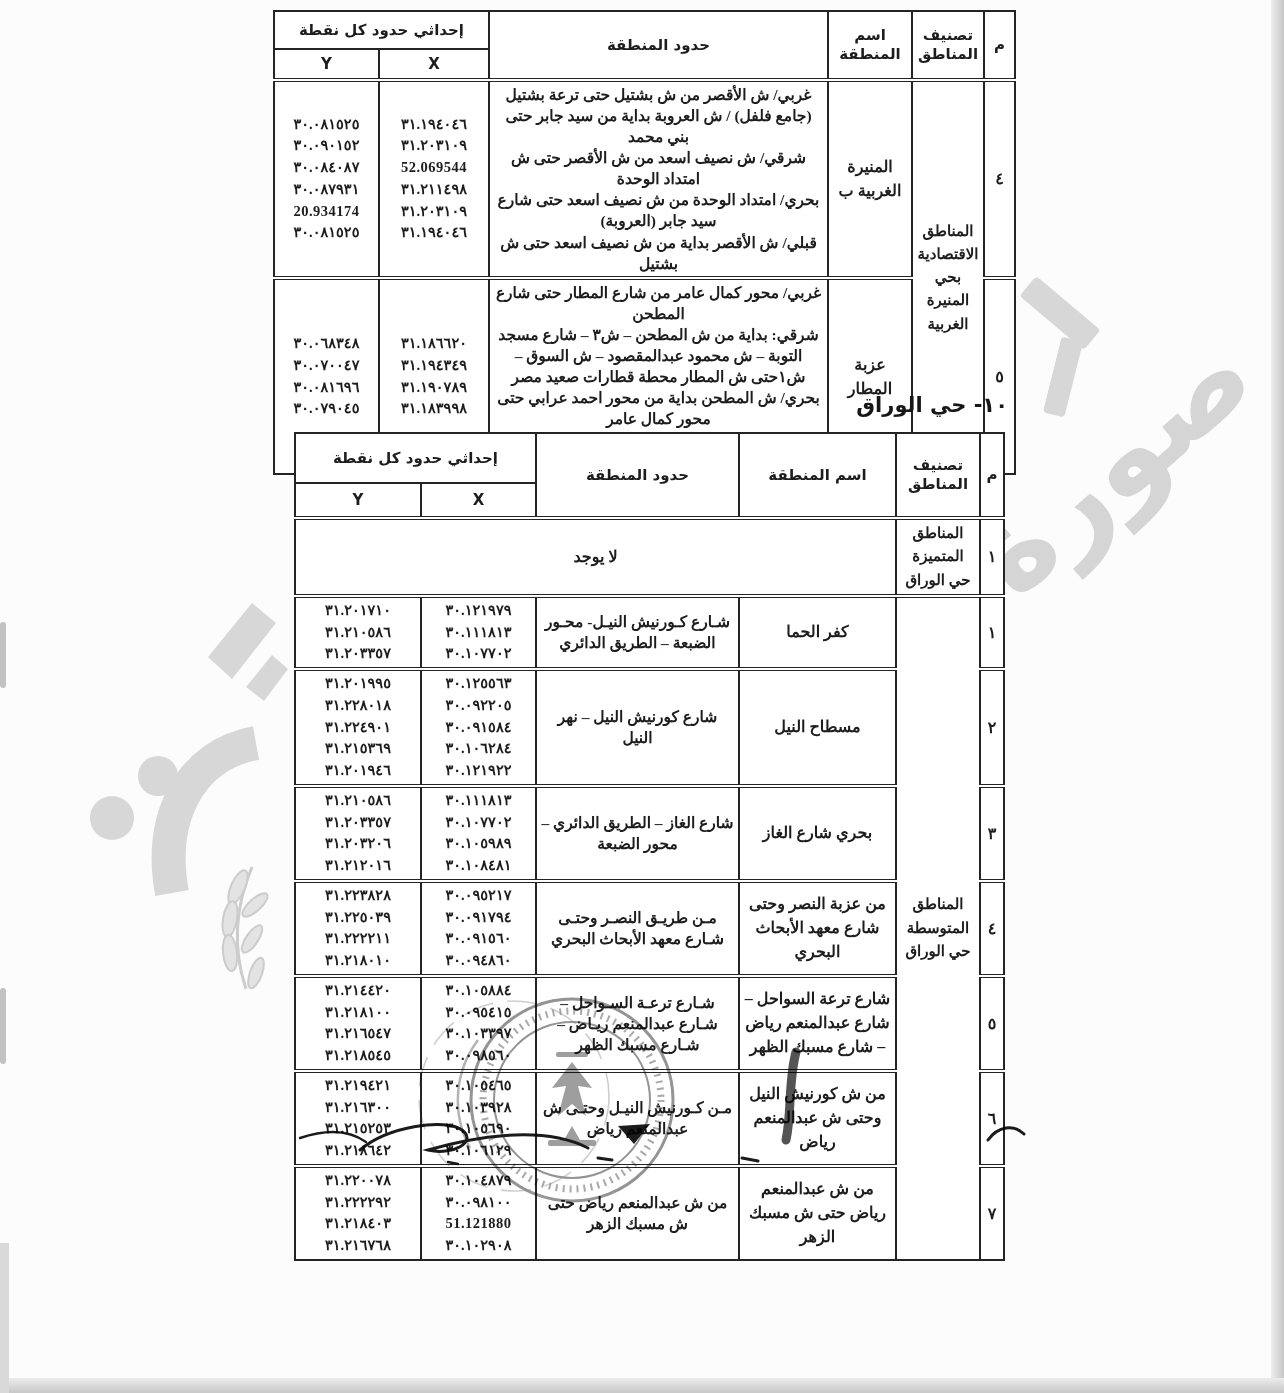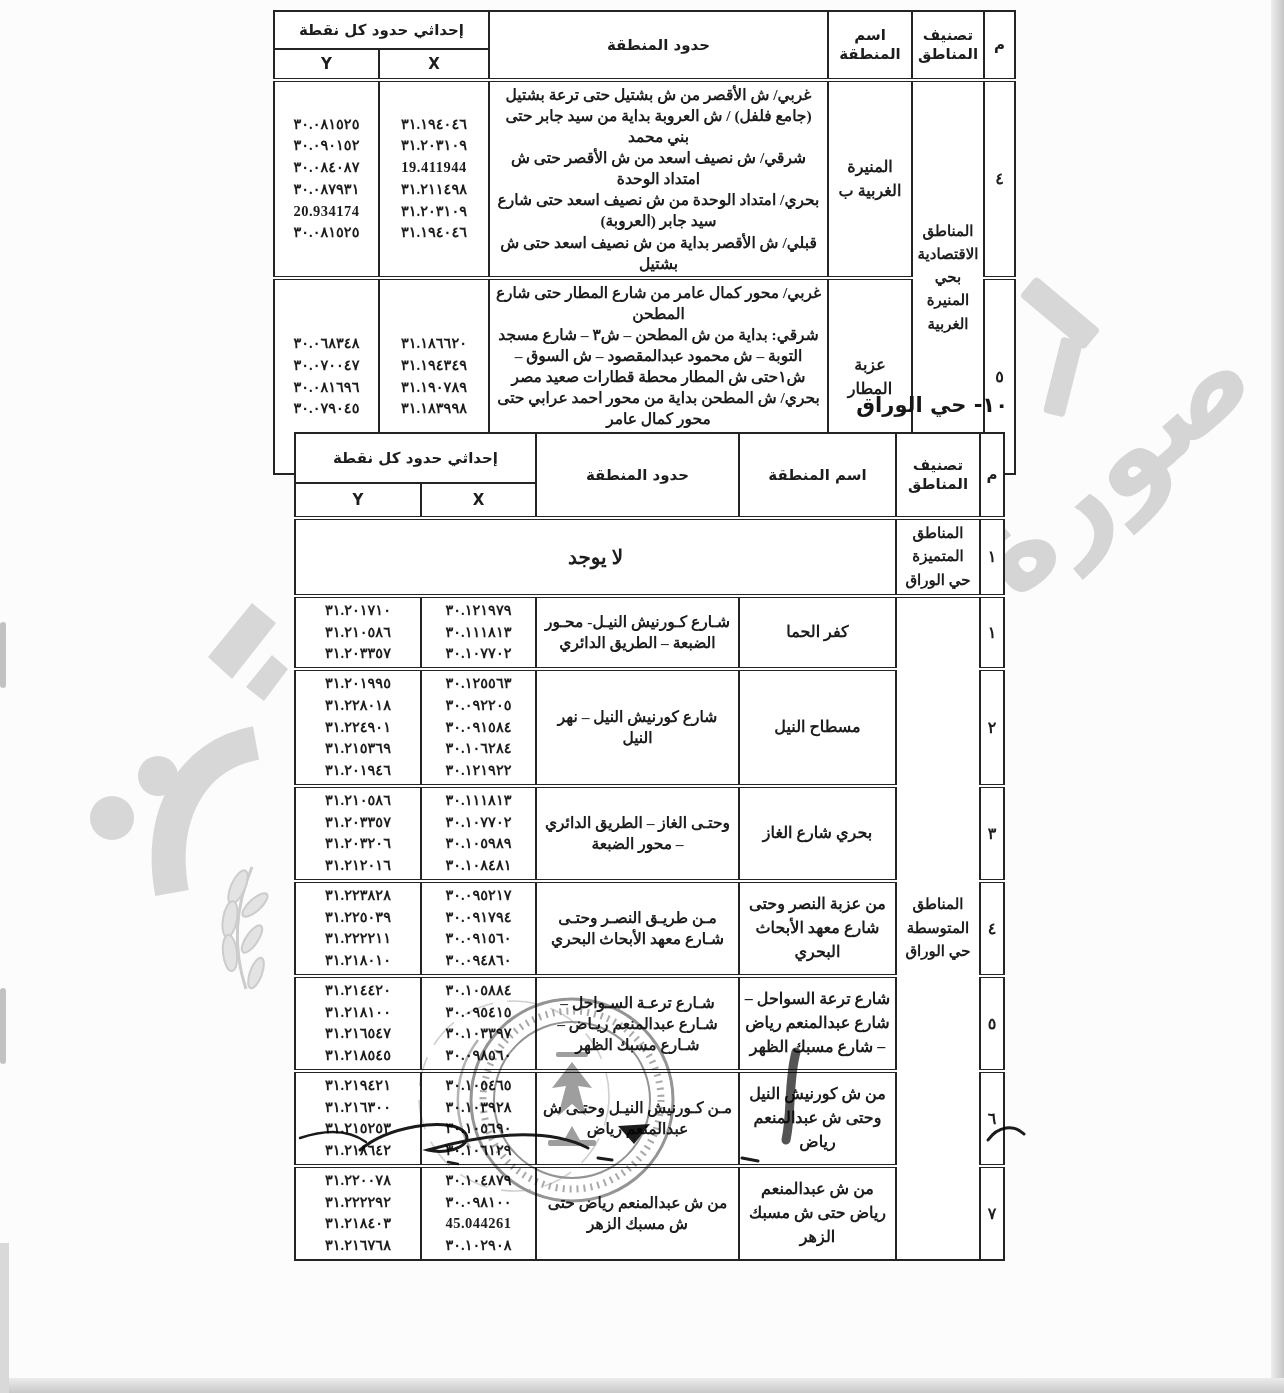--- a/index.html
+++ b/index.html
@@ -39,21 +39,21 @@
   }
   table.doc thead th{font-size:15px;line-height:1.25;}
   tr.body-row > td{border-top:4px double #242424;font-family:Liberation Serif, serif;}
   td.bounds-cell{font-size:15.5px;line-height:1.36;text-align:right;padding:4px 8px;}
   td.bounds-cell .seg{margin:0;}
   td.bounds-center{text-align:center;}
   td.coords-cell{font-size:14.5px;line-height:1.5;letter-spacing:0.5px;border-radius:30px;}
   td.name-cell{font-size:16px;line-height:1.5;}
   td.class-cell{font-size:15px;line-height:1.55;padding:2px 2px;}
   td.num-cell{font-size:16px;}
-  td.none-cell{font-size:20px;}
+  td.none-cell{font-size:16px;}
 
   
   .section-title{
     position:absolute;z-index:2;top:393px;right:276px;
     font-size:21px;font-weight:bold;color:#171717;
   }
 
   
   .ink{position:absolute;z-index:3;left:0;top:0;pointer-events:none;
     mix-blend-mode:multiply;}
@@ -122,21 +122,21 @@
             <td class="name-cell">المنيرة الغربية ب</td>
             <td class="bounds-cell">
               <div class="seg">غربي/ ش الأقصر من ش بشتيل حتى ترعة بشتيل (جامع فلفل) / ش العروبة بداية من سيد جابر حتى بني محمد</div>
               <div class="seg">شرقي/ ش نصيف اسعد من ش الأقصر حتى ش امتداد الوحدة</div>
               <div class="seg">بحري/ امتداد الوحدة من ش نصيف اسعد حتى شارع سيد جابر (العروبة)</div>
               <div class="seg">قبلي/ ش الأقصر بداية من ش نصيف اسعد حتى ش بشتيل</div>
             </td>
             <td class="coords-cell">
               <div class="seg">٣١.١٩٤٠٤٦</div>
               <div class="seg">٣١.٢٠٣١٠٩</div>
-              <div class="seg">19.411944</div>
+              <div class="seg">52.069544</div>
               <div class="seg">٣١.٢١١٤٩٨</div>
               <div class="seg">٣١.٢٠٣١٠٩</div>
               <div class="seg">٣١.١٩٤٠٤٦</div>
             </td>
             <td class="coords-cell">
               <div class="seg">٣٠.٠٨١٥٢٥</div>
               <div class="seg">٣٠.٠٩٠١٥٢</div>
               <div class="seg">٣٠.٠٨٤٠٨٧</div>
               <div class="seg">٣٠.٠٨٧٩٣١</div>
               <div class="seg">20.934174</div>
@@ -236,21 +236,21 @@
               <div class="seg">٣١.٢٢٨٠١٨</div>
               <div class="seg">٣١.٢٢٤٩٠١</div>
               <div class="seg">٣١.٢١٥٣٦٩</div>
               <div class="seg">٣١.٢٠١٩٤٦</div>
             </td>
           </tr>
           <tr class="body-row" style="height: 92px;">
             <td class="num-cell">٣</td>
             <td class="name-cell">بحري شارع الغاز</td>
             <td class="bounds-cell bounds-center">
-              <div class="seg">وحتـى الغاز – الطريق الدائري – محور الضبعة</div>
+              <div class="seg">شارع الغاز – الطريق الدائري – محور الضبعة</div>
             </td>
             <td class="coords-cell">
               <div class="seg">٣٠.١١١٨١٣</div>
               <div class="seg">٣٠.١٠٧٧٠٢</div>
               <div class="seg">٣٠.١٠٥٩٨٩</div>
               <div class="seg">٣٠.١٠٨٤٨١</div>
             </td>
             <td class="coords-cell">
               <div class="seg">٣١.٢١٠٥٨٦</div>
               <div class="seg">٣١.٢٠٣٣٥٧</div>
@@ -317,21 +317,21 @@
           </tr>
           <tr class="body-row" style="height: 71px;">
             <td class="num-cell">٧</td>
             <td class="name-cell">من ش عبدالمنعم رياض حتى ش مسبك الزهر</td>
             <td class="bounds-cell bounds-center">
               <div class="seg">من ش عبدالمنعم رياض حتى ش مسبك الزهر</div>
             </td>
             <td class="coords-cell">
               <div class="seg">٣٠.١٠٤٨٧٩</div>
               <div class="seg">٣٠.٠٩٨١٠٠</div>
-              <div class="seg">45.044261</div>
+              <div class="seg">51.121880</div>
               <div class="seg">٣٠.١٠٢٩٠٨</div>
             </td>
             <td class="coords-cell">
               <div class="seg">٣١.٢٢٠٠٧٨</div>
               <div class="seg">٣١.٢٢٢٢٩٢</div>
               <div class="seg">٣١.٢١٨٤٠٣</div>
               <div class="seg">٣١.٢١٦٧٦٨</div>
             </td>
           </tr>
         </tbody>

